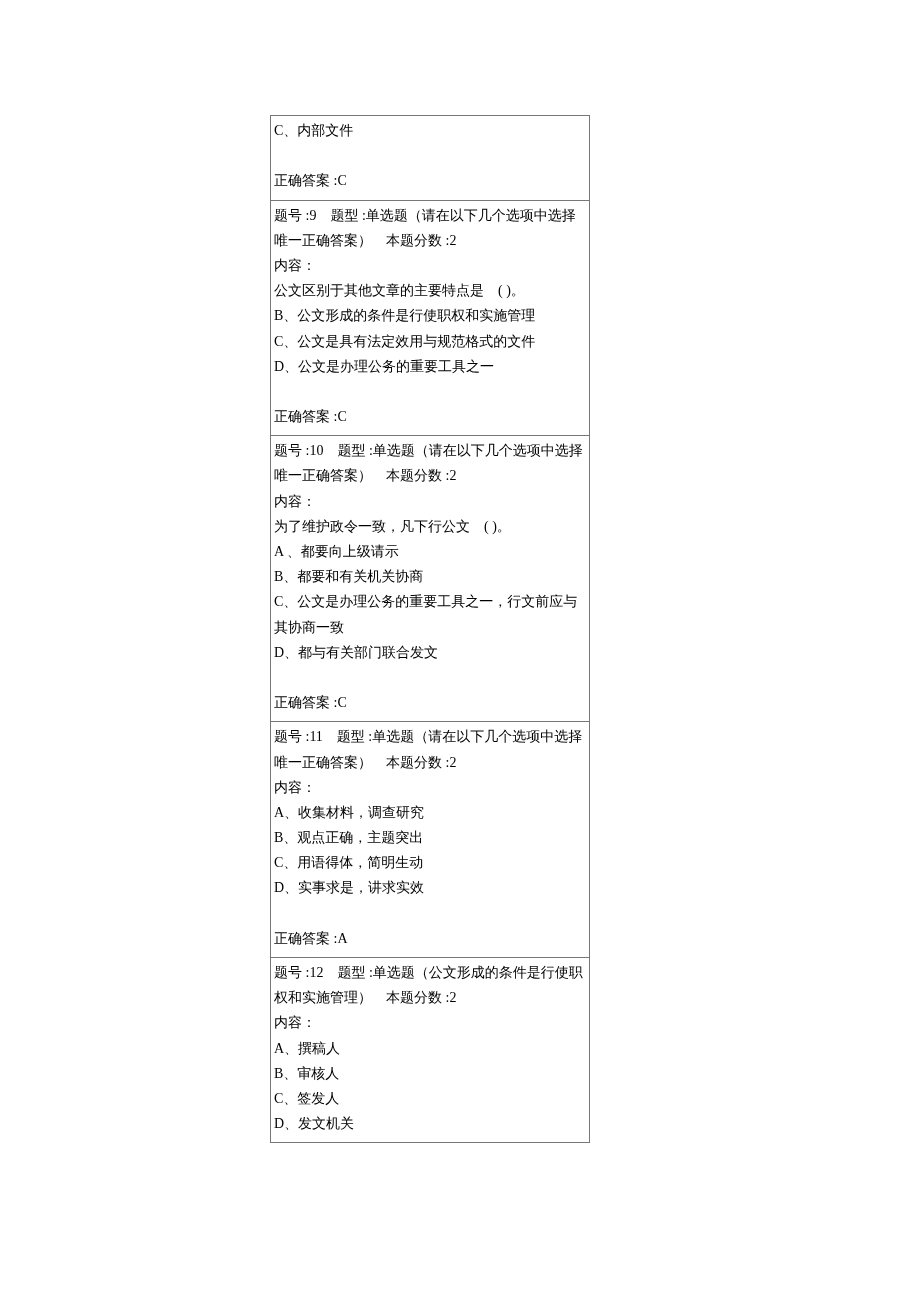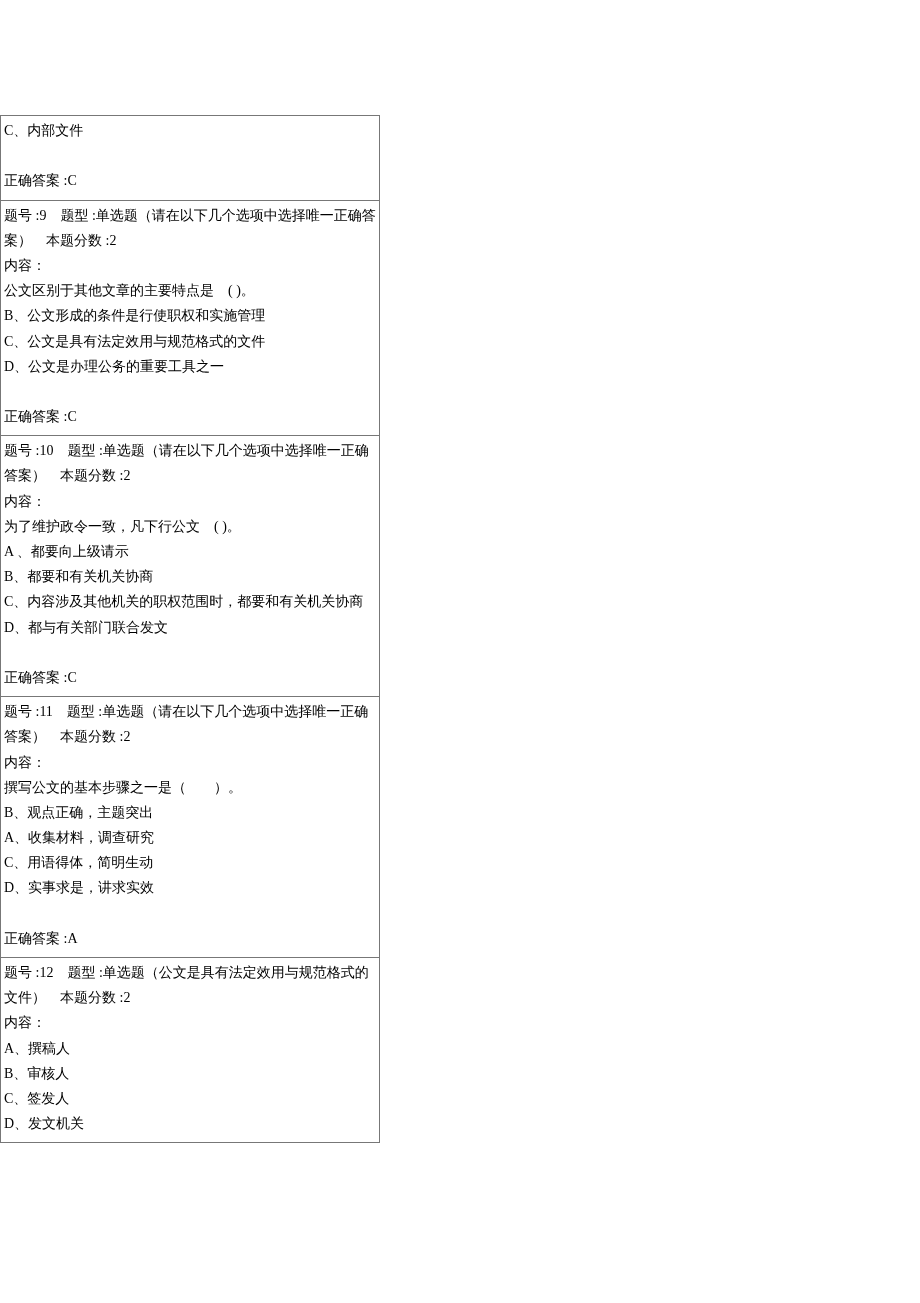--- a/index.html
+++ b/index.html
@@ -11,21 +11,22 @@
     color: #000;
     line-height: 1.8;
   }
   .page {
     width: 920px;
     min-height: 1303px;
     box-sizing: border-box;
     padding: 115px 0 0 0;
   }
   .block {
-    width: 380px;
+    width: 320px;
+    margin-left: 270px;
     border: 1px solid #777;
     border-bottom: none;
     box-sizing: border-box;
   }
   .cell {
     border-bottom: 1px solid #777;
     padding: 2px 3px 6px 3px;
   }
   .line {
     display: block;
@@ -53,40 +54,39 @@
       <br>
       <span class="line">正确答案 :C</span>
     </div>
 
     <div class="cell">
       <span class="line">题号 :10　题型 :单选题（请在以下几个选项中选择唯一正确答案）　本题分数 :2</span>
       <span class="line">内容：</span>
       <span class="line">为了维护政令一致，凡下行公文　( )。</span>
       <span class="line">A 、都要向上级请示</span>
       <span class="line">B、都要和有关机关协商</span>
-      <span class="line">C、内容涉及其他机关的职权范围时，都要和有关机关协商</span>
+      <span class="line">C、公文是办理公务的重要工具之一，行文前应与其协商一致</span>
       <span class="line">D、都与有关部门联合发文</span>
       <br>
       <span class="line">正确答案 :C</span>
     </div>
 
     <div class="cell">
       <span class="line">题号 :11　题型 :单选题（请在以下几个选项中选择唯一正确答案）　本题分数 :2</span>
       <span class="line">内容：</span>
-      <span class="line">撰写公文的基本步骤之一是（　　）。</span>
+      <span class="line">A、收集材料，调查研究</span>
       <span class="line">B、观点正确，主题突出</span>
-      <span class="line">A、收集材料，调查研究</span>
       <span class="line">C、用语得体，简明生动</span>
       <span class="line">D、实事求是，讲求实效</span>
       <br>
       <span class="line">正确答案 :A</span>
     </div>
 
     <div class="cell">
-      <span class="line">题号 :12　题型 :单选题（公文是具有法定效用与规范格式的文件）　本题分数 :2</span>
+      <span class="line">题号 :12　题型 :单选题（公文形成的条件是行使职权和实施管理）　本题分数 :2</span>
       <span class="line">内容：</span>
       <span class="line">A、撰稿人</span>
       <span class="line">B、审核人</span>
       <span class="line">C、签发人</span>
       <span class="line">D、发文机关</span>
     </div>
 
   </div>
 </div>
 

